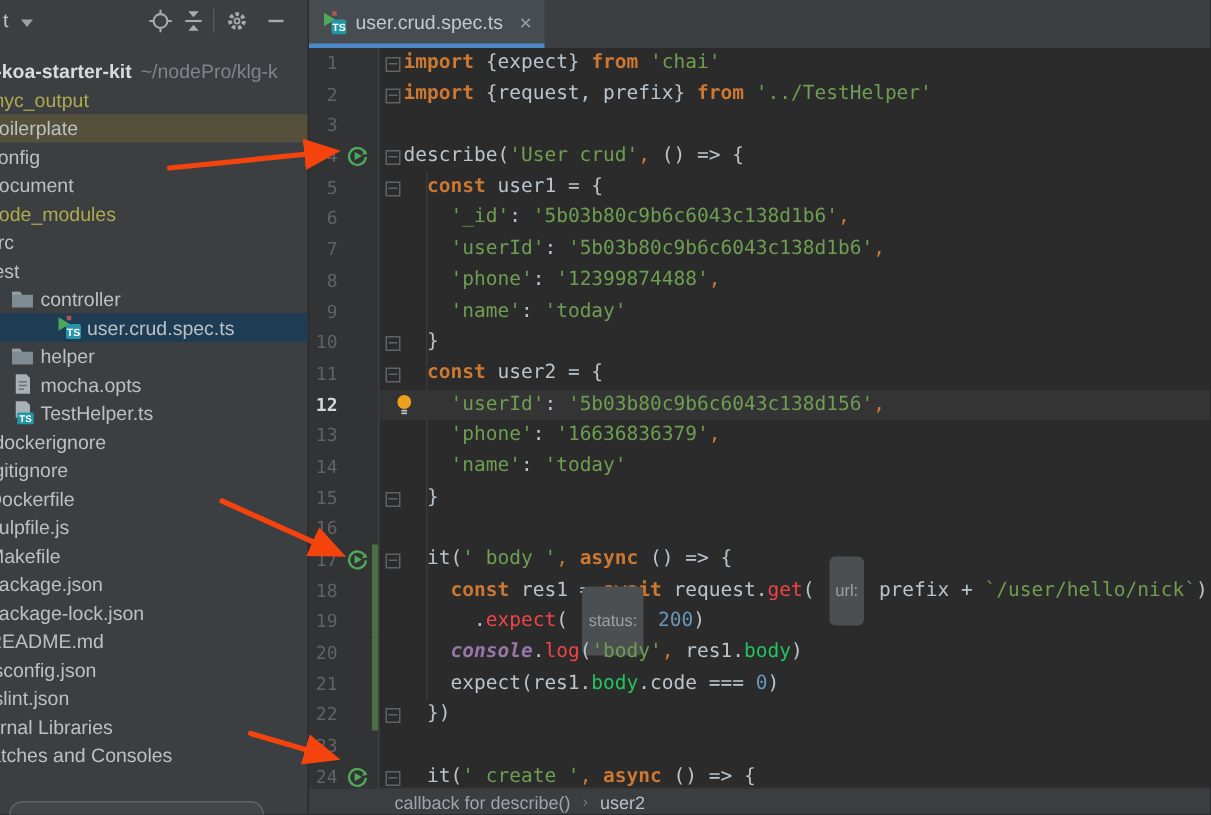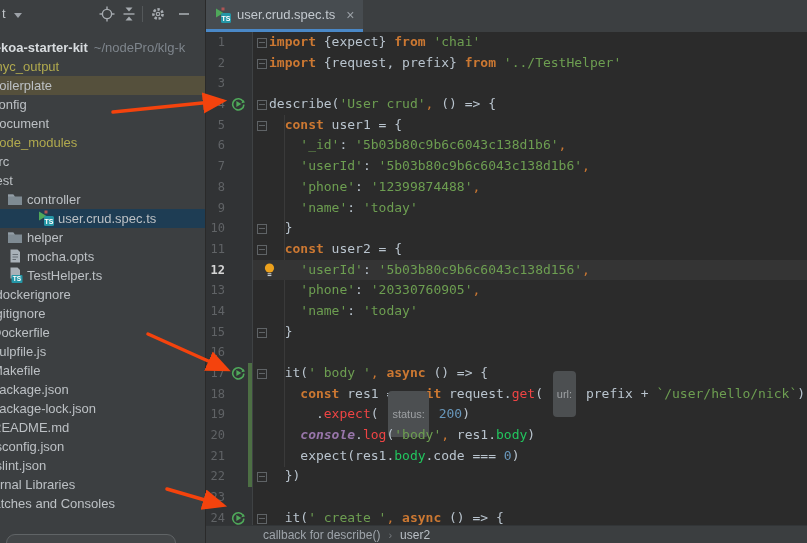--- a/index.html
+++ b/index.html
@@ -165,21 +165,21 @@
         <div class="cline"><span class="lnum">7</span><span class="ctext"><span class="tk-txt">    </span><span class="tk-str">'userId'</span><span class="tk-txt">: </span><span class="tk-str">'5b03b80c9b6c6043c138d1b6'</span><span class="tk-cm">,</span></span></div>
         <div class="cline"><span class="lnum">8</span><span class="ctext"><span class="tk-txt">    </span><span class="tk-str">'phone'</span><span class="tk-txt">: </span><span class="tk-str">'12399874488'</span><span class="tk-cm">,</span></span></div>
         <div class="cline"><span class="lnum">9</span><span class="ctext"><span class="tk-txt">    </span><span class="tk-str">'name'</span><span class="tk-txt">: </span><span class="tk-str">'today'</span></span></div>
         <div class="cline"><span class="lnum">10</span><span class="foldm"></span><span class="ctext"><span class="tk-txt">  }</span></span></div>
         <div class="cline"><span class="lnum">11</span><span class="foldm"></span><span class="ctext"><span class="tk-txt">  </span><span class="tk-kw">const</span><span class="tk-txt"> user2 = {</span></span></div>
         <div class="cline current"><span class="lnum">12</span><span class="bulbico"><svg width="13" height="16" viewBox="0 0 13 16">
               <circle cx="6.5" cy="6" r="4.6" fill="#eca11d"></circle>
               <rect x="4.6" y="11.2" width="3.8" height="1.1" fill="#c7cbce"></rect>
               <rect x="4.6" y="13" width="3.8" height="1.1" fill="#c7cbce"></rect>
             </svg></span><span class="ctext"><span class="tk-txt">    </span><span class="tk-str">'userId'</span><span class="tk-txt">: </span><span class="tk-str">'5b03b80c9b6c6043c138d156'</span><span class="tk-cm">,</span></span></div>
-        <div class="cline"><span class="lnum">13</span><span class="ctext"><span class="tk-txt">    </span><span class="tk-str">'phone'</span><span class="tk-txt">: </span><span class="tk-str">'20330760905'</span><span class="tk-cm">,</span></span></div>
+        <div class="cline"><span class="lnum">13</span><span class="ctext"><span class="tk-txt">    </span><span class="tk-str">'phone'</span><span class="tk-txt">: </span><span class="tk-str">'16636836379'</span><span class="tk-cm">,</span></span></div>
         <div class="cline"><span class="lnum">14</span><span class="ctext"><span class="tk-txt">    </span><span class="tk-str">'name'</span><span class="tk-txt">: </span><span class="tk-str">'today'</span></span></div>
         <div class="cline"><span class="lnum">15</span><span class="foldm"></span><span class="ctext"><span class="tk-txt">  }</span></span></div>
         <div class="cline"><span class="lnum">16</span><span class="ctext"></span></div>
         <div class="cline"><span class="chbar"></span><span class="lnum">17</span><span class="runico"><svg width="14" height="14" viewBox="0 0 14 14">
               <path d="M12.2 4.6 A5.6 5.6 0 1 0 12.9 7.6" fill="none" stroke="#4fa85a" stroke-width="1.6"></path>
               <polygon points="13.9,5.6 10.2,6.2 12.5,2.9" fill="#4fa85a"></polygon>
               <polygon points="5.4,4.1 10.3,7 5.4,9.9" fill="#4fa85a"></polygon>
             </svg></span><span class="foldm"></span><span class="ctext"><span class="tk-txt">  it(</span><span class="tk-str">' body '</span><span class="tk-cm">,</span><span class="tk-txt"> </span><span class="tk-kw">async</span><span class="tk-txt"> () =&gt; {</span></span></div>
         <div class="cline"><span class="chbar"></span><span class="lnum">18</span><span class="ctext"><span class="tk-txt">    </span><span class="tk-kw">const</span><span class="tk-txt"> res1 = </span><span class="tk-kw">await</span><span class="tk-txt"> request.</span><span class="tk-fn">get</span><span class="tk-txt">( </span><span class="tk-hint">url:</span><span class="tk-txt"> prefix + </span><span class="tk-str">`/user/hello/nick`</span><span class="tk-txt">)</span></span></div>
         <div class="cline"><span class="chbar"></span><span class="lnum">19</span><span class="ctext"><span class="tk-txt">      .</span><span class="tk-fn">expect</span><span class="tk-txt">( </span><span class="tk-hint">status:</span><span class="tk-txt"> </span><span class="tk-num">200</span><span class="tk-txt">)</span></span></div>

